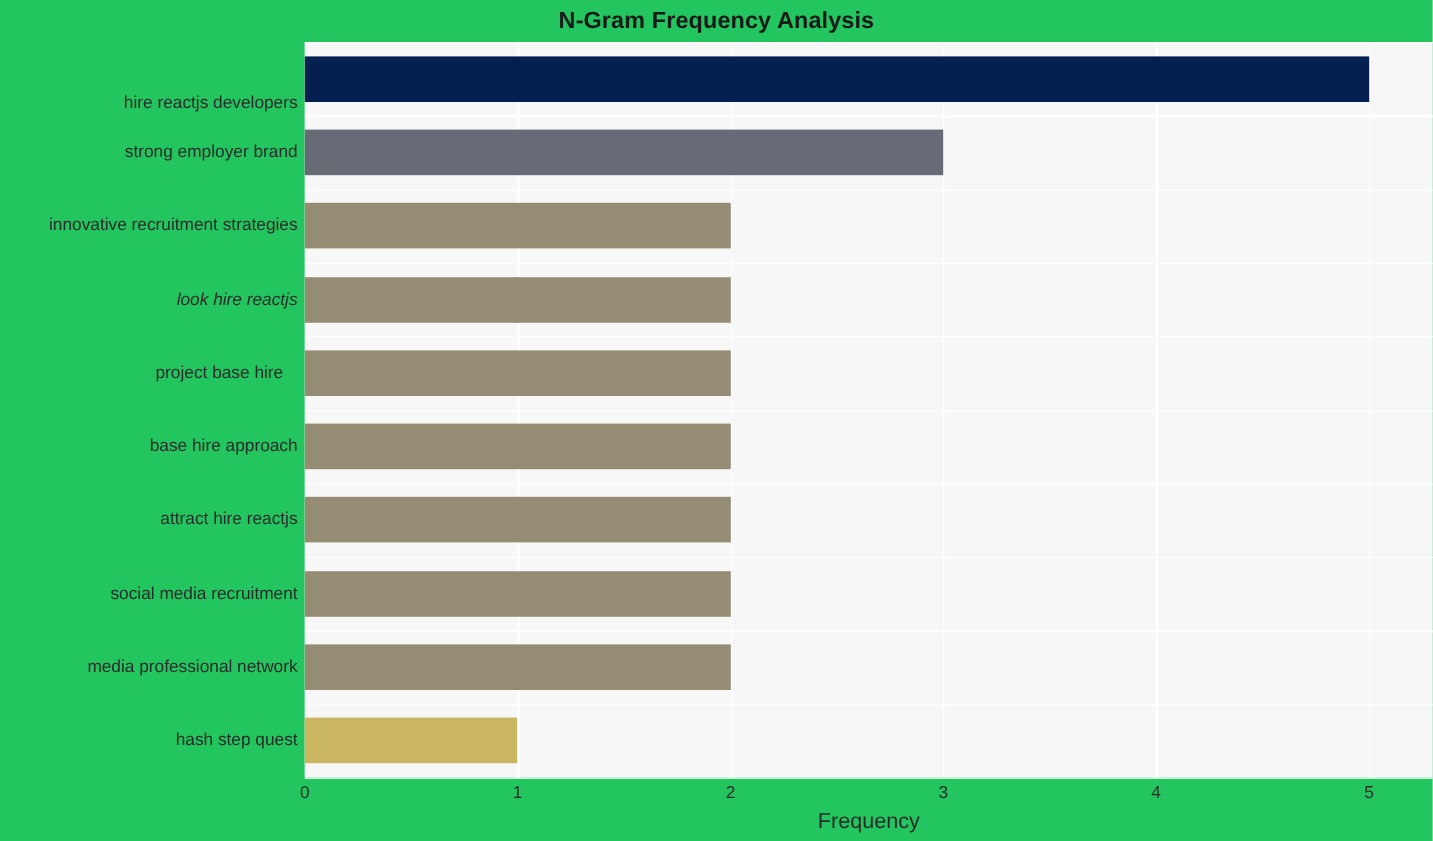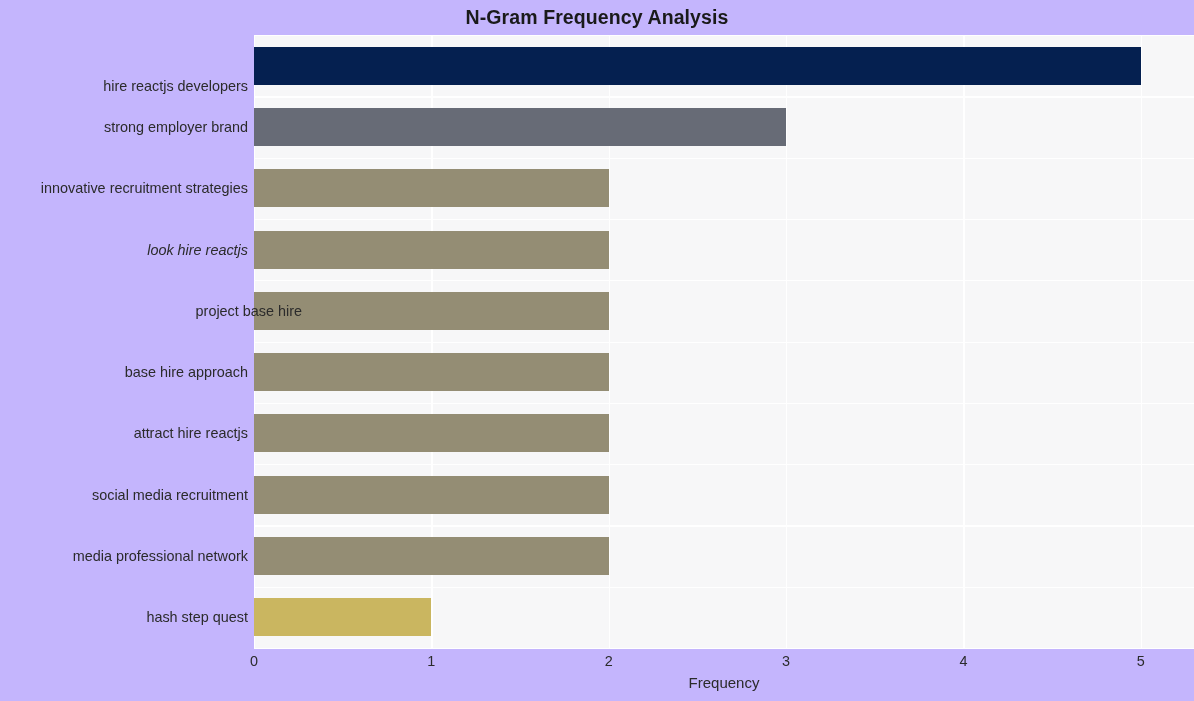--- a/index.html
+++ b/index.html
@@ -7,21 +7,21 @@
     margin: 0; padding: 0;
     width: 1194px; height: 701px;
     background: #ffffff;
     font-family: "Liberation Sans", sans-serif;
     overflow: hidden;
   }
   #figure {
     position: relative;
     width: 1194px;
     height: 701px;
-    background: #c4b5fd;
+    background: #22c55e;
   }
   #chart-title {
     position: absolute;
     left: 0; top: 6px;
     width: 1194px;
     text-align: center;
     font-size: 19.5px;
     font-weight: bold;
     color: #1a1a1a;
     letter-spacing: 0.1px;
@@ -75,21 +75,21 @@
     text-align: center;
     transform: translateX(-50%);
     white-space: nowrap;
   }
   #xaxis-label {
     position: absolute;
     left: 254px;
     width: 940px;
     top: 674px;
     text-align: center;
-    font-size: 15px;
+    font-size: 18px;
     color: #2b2b2b;
   }
 </style>
 </head>
 <body>
 
 <div id="figure">
 
   <div id="chart-title">N-Gram Frequency Analysis</div>
 
@@ -121,21 +121,21 @@
       <div class="bar" title="social media professional: 2" style="top: 440.747px; height: 38.006px; width: 354.717px; background: rgb(148, 141, 116);"></div>
       <div class="bar" title="media professional network: 2" style="top: 502.047px; height: 38.006px; width: 354.717px; background: rgb(148, 141, 116);"></div>
       <div class="bar" title="hash step quest: 1" style="top: 563.347px; height: 38.006px; width: 177.358px; background: rgb(202, 182, 96);"></div>
     </div>
 
   <div id="ytick-layer">
       <div class="ytick-label" style="right: 946px; top: 65.65px; margin-top: 20px;">hire reactjs developers</div>
       <div class="ytick-label" style="right: 946px; top: 126.95px;">strong employer brand</div>
       <div class="ytick-label" style="right: 946px; top: 188.25px;">innovative recruitment strategies</div>
       <div class="ytick-label" style="right: 946px; top: 249.55px; font-style: italic;">look hire reactjs</div>
-      <div class="ytick-label" style="right: 892px; top: 310.85px;">project base hire</div>
+      <div class="ytick-label" style="right: 958px; top: 310.85px;">project base hire</div>
       <div class="ytick-label" style="right: 946px; top: 372.15px;">base hire approach</div>
       <div class="ytick-label" style="right: 946px; top: 433.45px;">attract hire reactjs</div>
       <div class="ytick-label" style="right: 946px; top: 494.75px;">social media recruitment</div>
       <div class="ytick-label" style="right: 946px; top: 556.05px;">media professional network</div>
       <div class="ytick-label" style="right: 946px; top: 617.35px;">hash step quest</div>
     </div>
   <div id="xtick-layer">
       <div class="xtick-label" style="left: 254px; top: 653px;">0</div>
       <div class="xtick-label" style="left: 431.358px; top: 653px;">1</div>
       <div class="xtick-label" style="left: 608.717px; top: 653px;">2</div>

